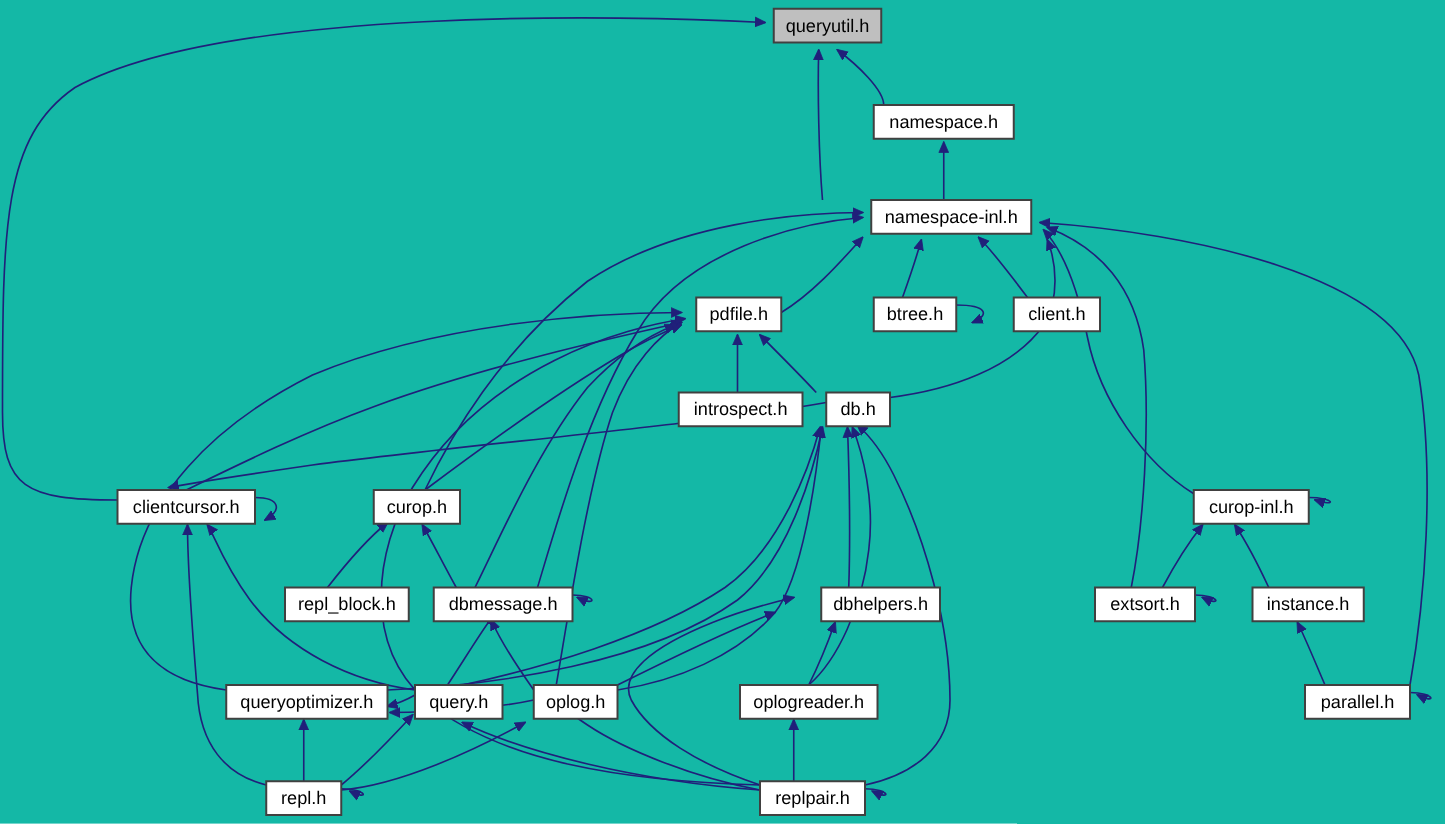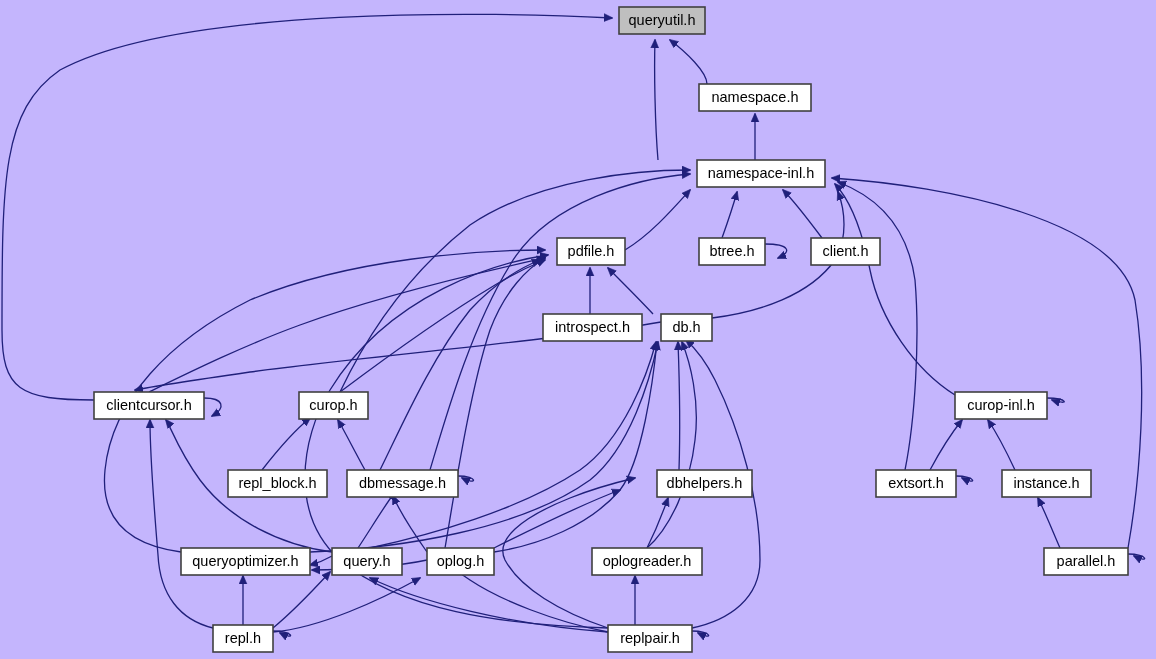--- a/index.html
+++ b/index.html
@@ -4,21 +4,21 @@
 <style>
   html, body {
     margin: 0;
     padding: 0;
     background: #ffffff;
   }
   #graph-root {
     position: relative;
     width: 1156px;
     height: 659px;
-    background: #c4b5fd;
+    background: #14b8a6;
     overflow: hidden;
     font-family: "Liberation Sans", sans-serif;
   }
   svg#dep-graph {
     display: block;
     width: 1156px;
     height: 659px;
   }
   .node-box {
     fill: #ffffff;

